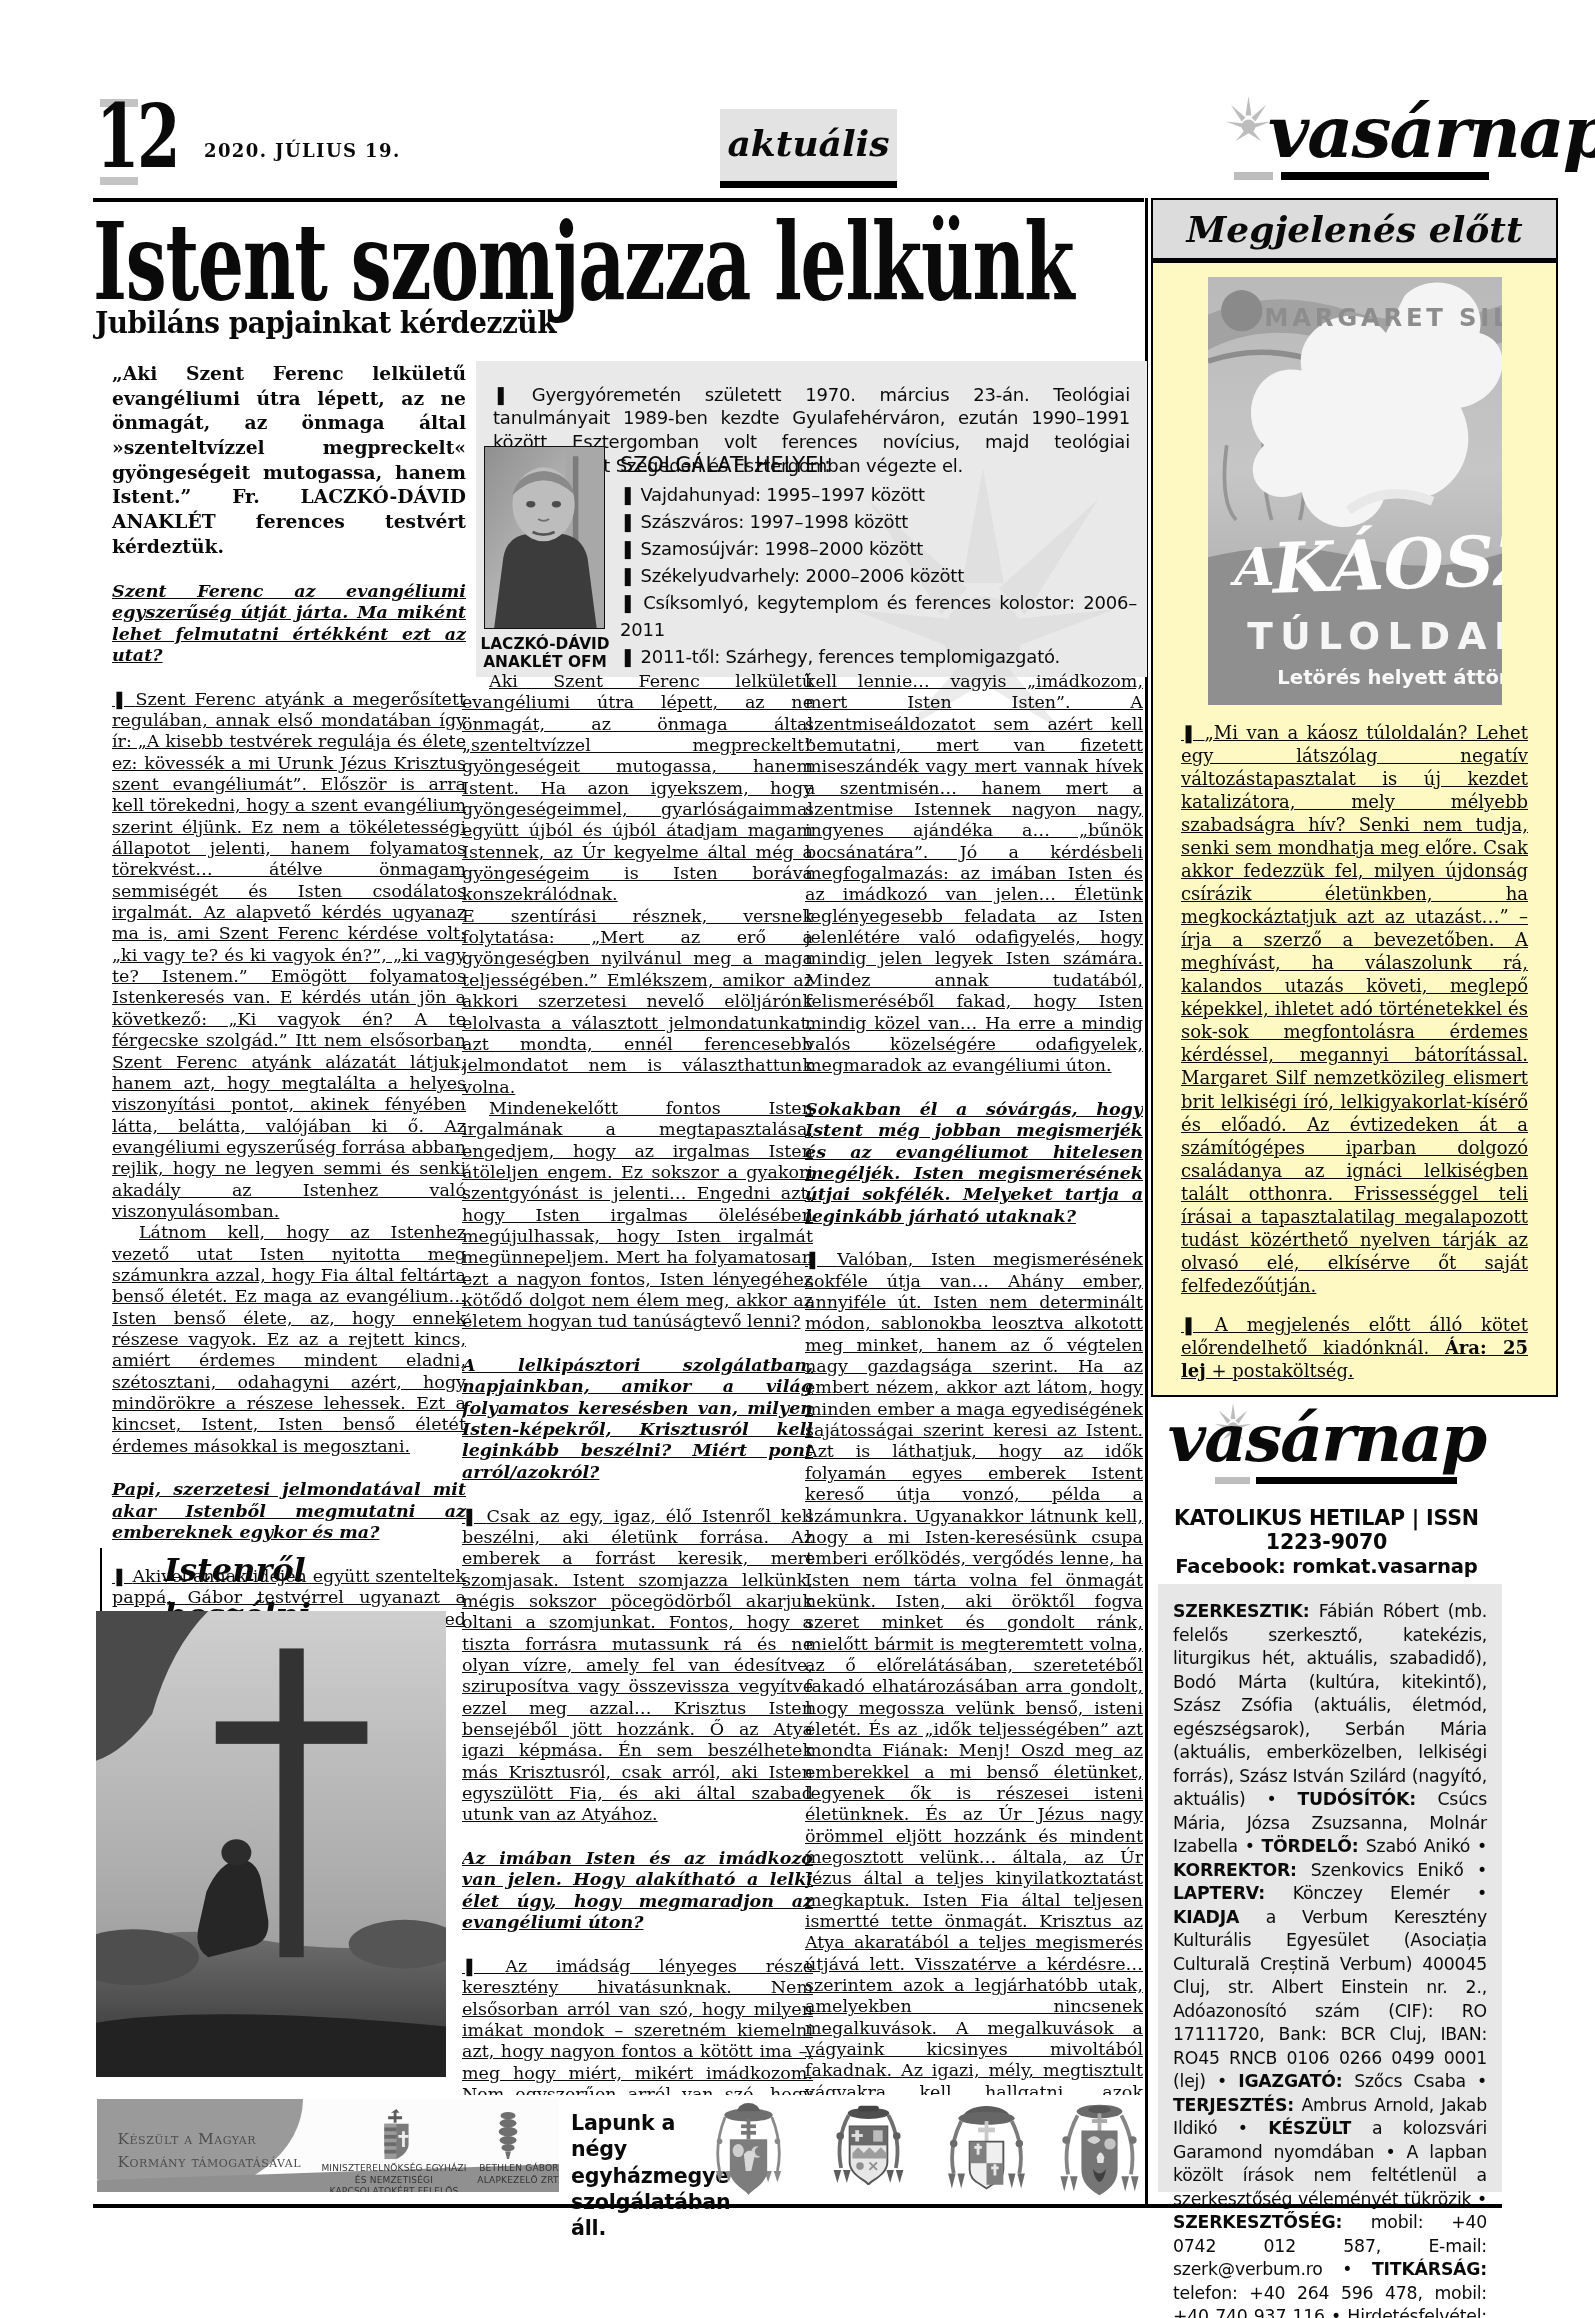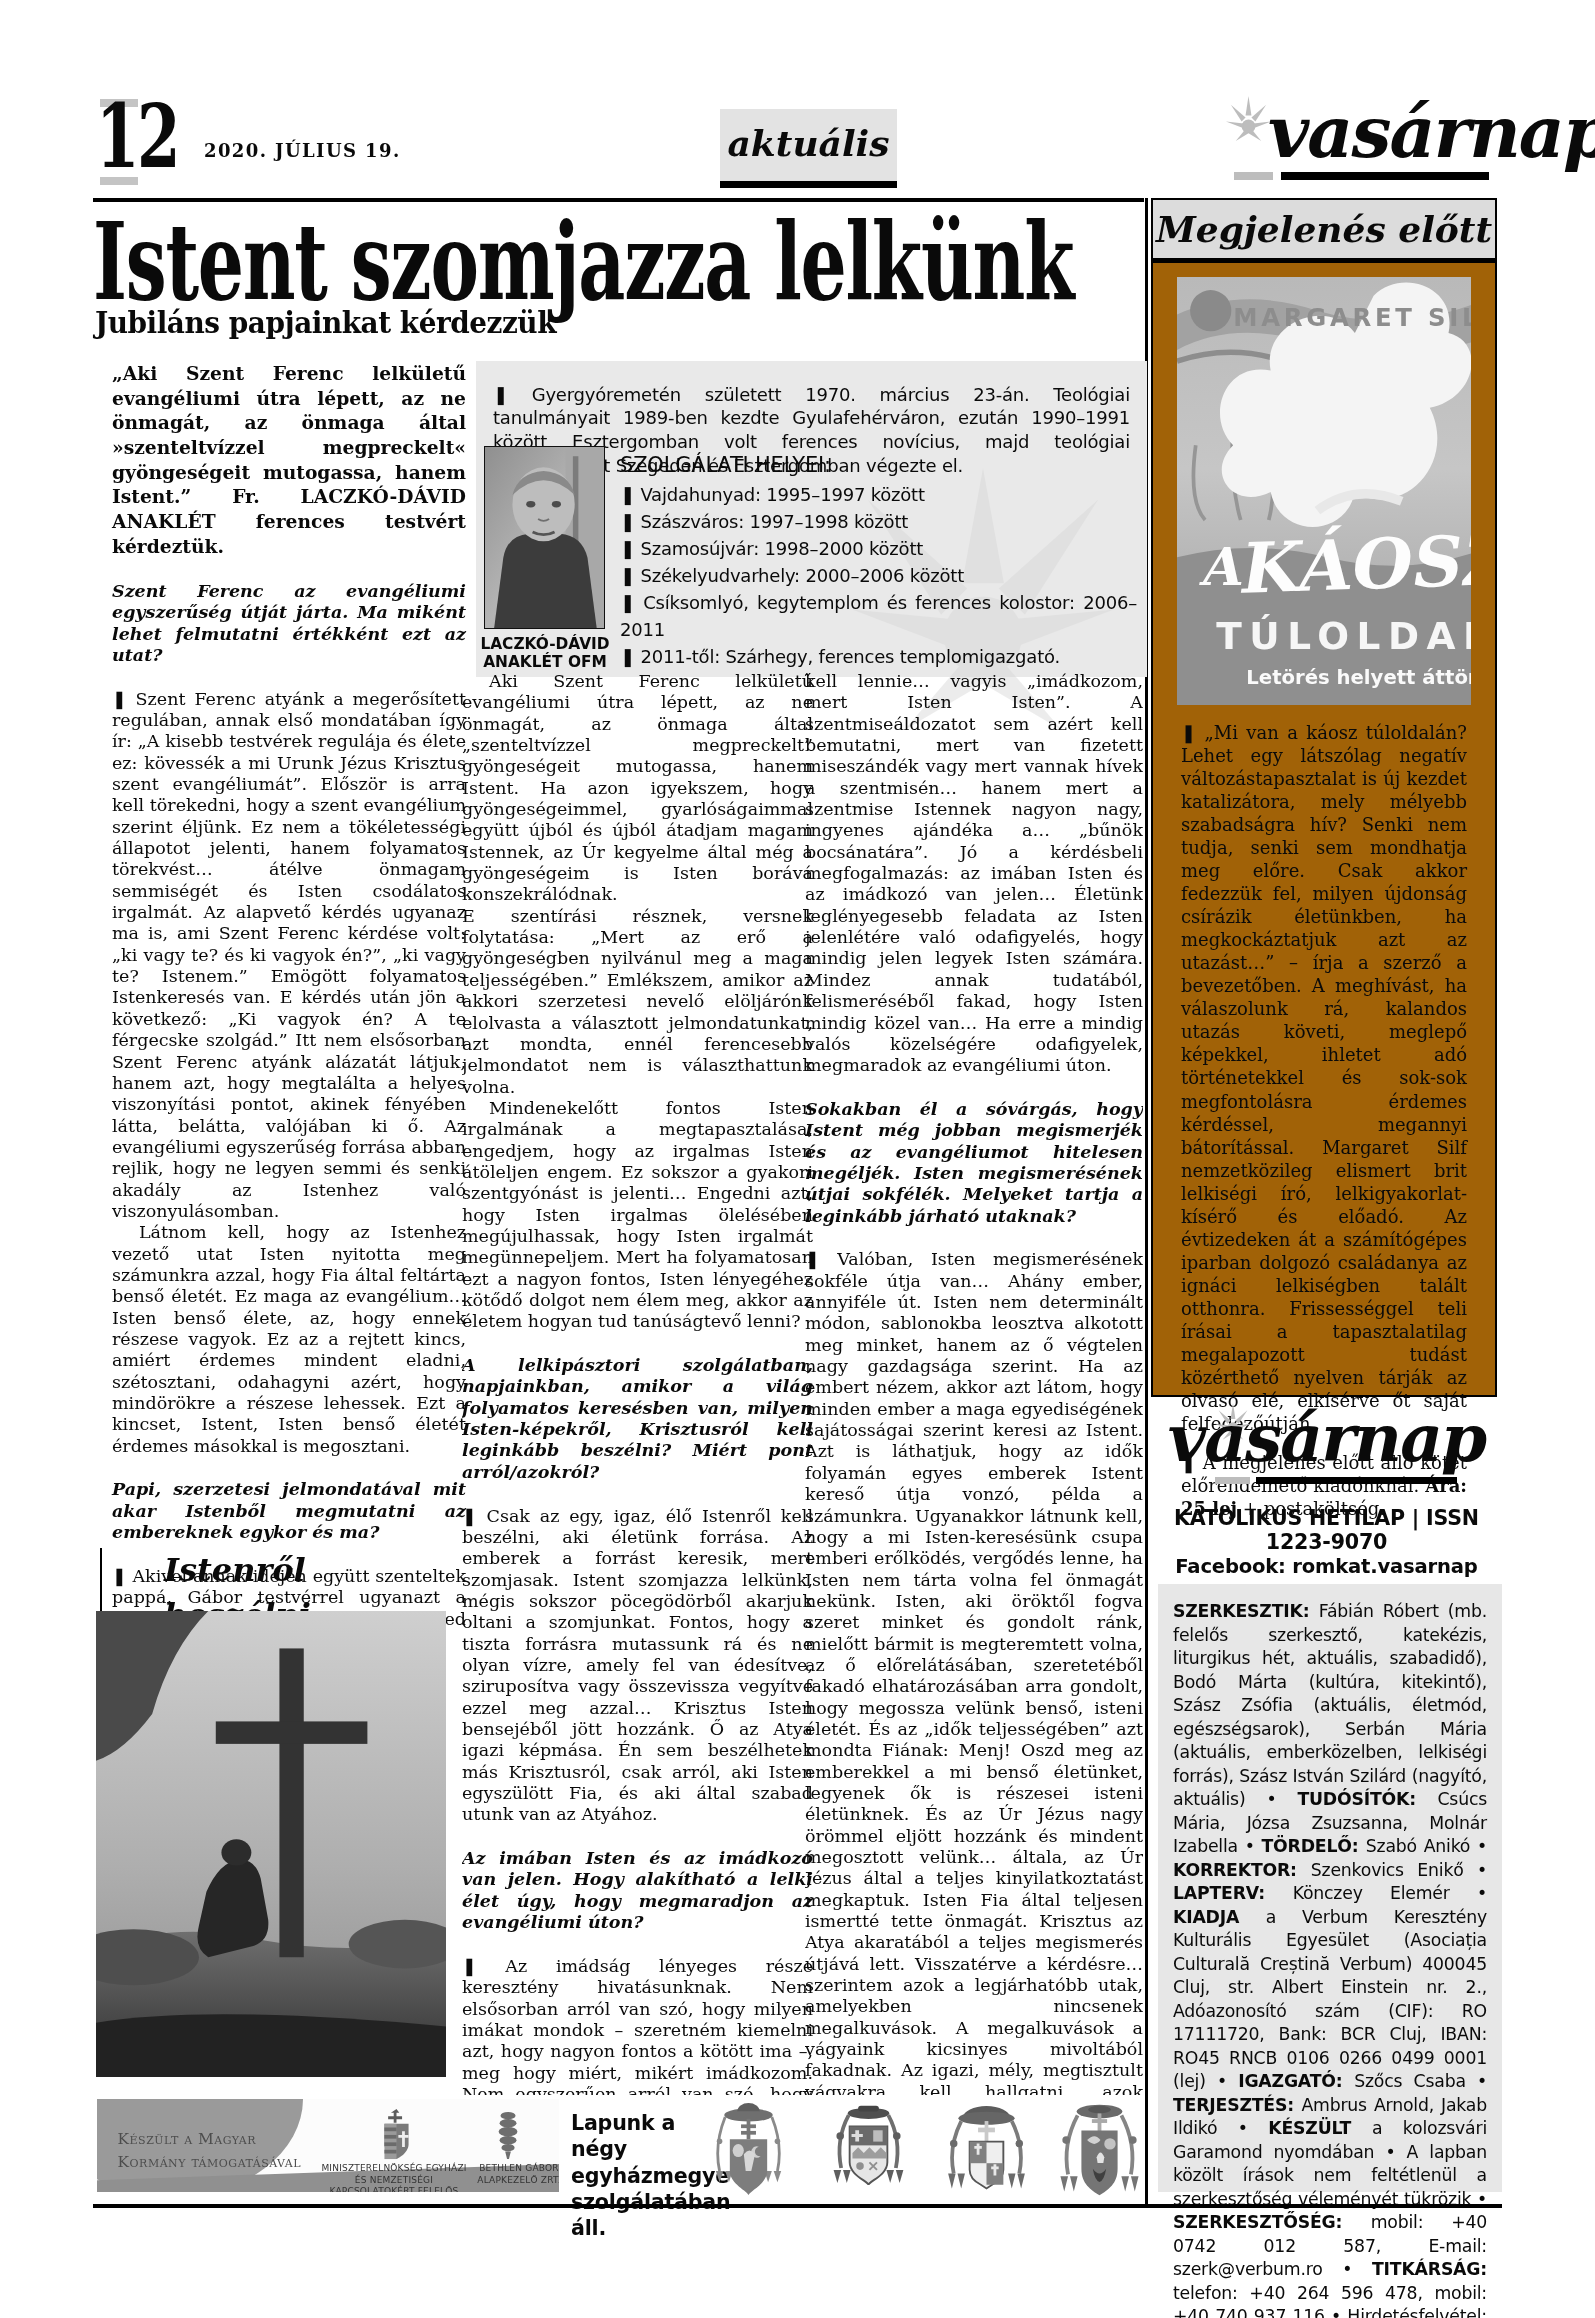--- a/index.html
+++ b/index.html
@@ -19,40 +19,40 @@
   #sidebar-divider{position:absolute;left:1145px;top:198px;width:2.8px;height:2006px;background:#000;}
   
   #article-title{position:absolute;left:93px;top:208px;font-size:107px;font-weight:bold;line-height:1;letter-spacing:-1.9px;white-space:nowrap;transform:scaleX(.68);transform-origin:left top;}
   #article-kicker{position:absolute;left:95px;top:305px;font-size:29.4px;font-weight:bold;letter-spacing:-0.5px;transform:scaleX(.95);transform-origin:left top;}
   
   .col{position:absolute;text-align:justify;font-size:17.5px;line-height:1.22;}
   #col1{left:112px;top:361px;width:354px;}
   #col2{left:462px;top:671px;width:351px;height:1424px;overflow:hidden;}
   #col3{left:805px;top:671px;width:338px;height:1424px;overflow:hidden;}
   #lead{font-size:18.7px;font-weight:bold;line-height:1.32;text-align:justify;margin:0 0 21.5px 0;}
-  .para{margin:0;}
+  .para{margin:0;text-decoration:underline;}
   .para.ind{text-indent:27px;}
   .para.q{font-weight:bold;font-style:italic;margin:22.4px 0;}
   .para.a::before{content:"❚ ";font-style:normal;}
   
   #bio-box{position:absolute;left:476px;top:361px;width:671px;height:316px;background:#e9e9e9;font-family:"DejaVu Sans",sans-serif;}
   #bio-text{position:absolute;left:17px;top:21.5px;width:637px;font-size:18px;line-height:1.33;text-align:justify;letter-spacing:-0.2px;}
   #bio-text::before{content:"❚ ";}
   #bio-photo{position:absolute;left:7.5px;top:85px;width:121px;height:183px;border:1.9px solid #111;}
   #bio-photo-caption{position:absolute;left:0px;top:275px;width:138px;text-align:center;font-weight:bold;font-size:15.4px;line-height:1.15;}
   #svc{position:absolute;left:144px;top:92px;width:517px;}
   #svc-title{font-size:21px;letter-spacing:-0.2px;margin:0 0 3.7px 0;}
   .svc-item{margin:0;font-size:18px;line-height:1.5;text-align:justify;letter-spacing:-0.2px;}
   .svc-item::before{content:"❚ ";}
   #bio-sun{position:absolute;right:33px;top:107px;opacity:.45;}
   
   #photo-heading{position:absolute;left:100px;top:1548px;width:346px;font-size:32px;font-weight:bold;font-style:italic;padding-left:62px;border-left:2.8px solid #000;line-height:1.4;}
   #cross-photo{position:absolute;left:96px;top:1611px;width:350px;height:466px;}
   
-  #sidebar-box{position:absolute;left:1151px;top:198px;width:346px;height:1199px;border:2.3px solid #000;background:#a16207;}
+  #sidebar-box{position:absolute;left:1151px;top:198px;width:407px;height:1199px;border:2.3px solid #000;background:#fef9c3;}
   #sidebar-header{height:63px;background:#dcdcdc;border-bottom:5.6px solid #000;text-align:center;}
   #sidebar-header span{display:inline-block;margin-top:8.4px;font-size:36px;font-weight:bold;font-style:italic;}
   #book-cover{display:block;margin:14px auto 0 auto;width:294px;height:428px;}
   #book-caption{margin:16px 13px 0 13px;font-family:"DejaVu Sans",sans-serif;font-weight:bold;font-size:20.6px;line-height:1.25;letter-spacing:-0.2px;}
   #sidebar-paras{margin:13px 12px 0 12px;font-size:18px;line-height:1.28;text-align:justify;}
   #sidebar-paras .para.a{margin:16px;}
   #brand-bottom{position:absolute;left:1151px;top:1405px;width:351px;text-align:center;}
   #brand-bottom .brand{font-size:66px;line-height:1;}
   .meta-line{position:absolute;width:351px;left:1151px;text-align:center;font-family:"DejaVu Sans",sans-serif;font-weight:bold;letter-spacing:-0.2px;}
   #meta1{top:1506px;font-size:20.6px;}

